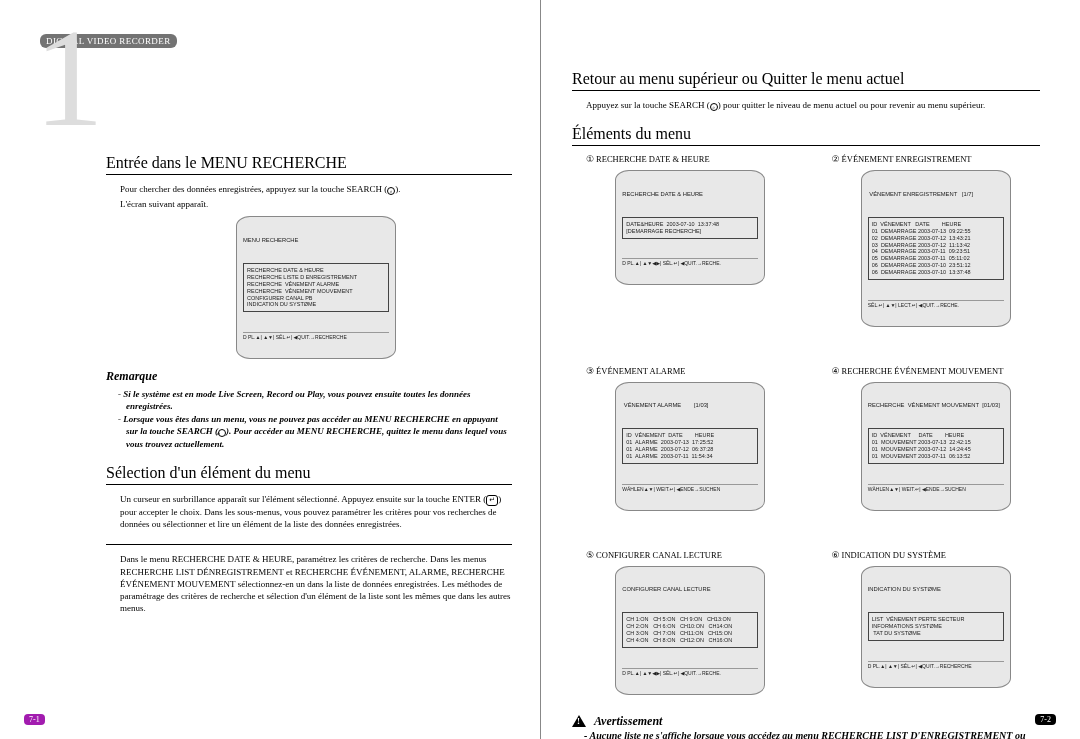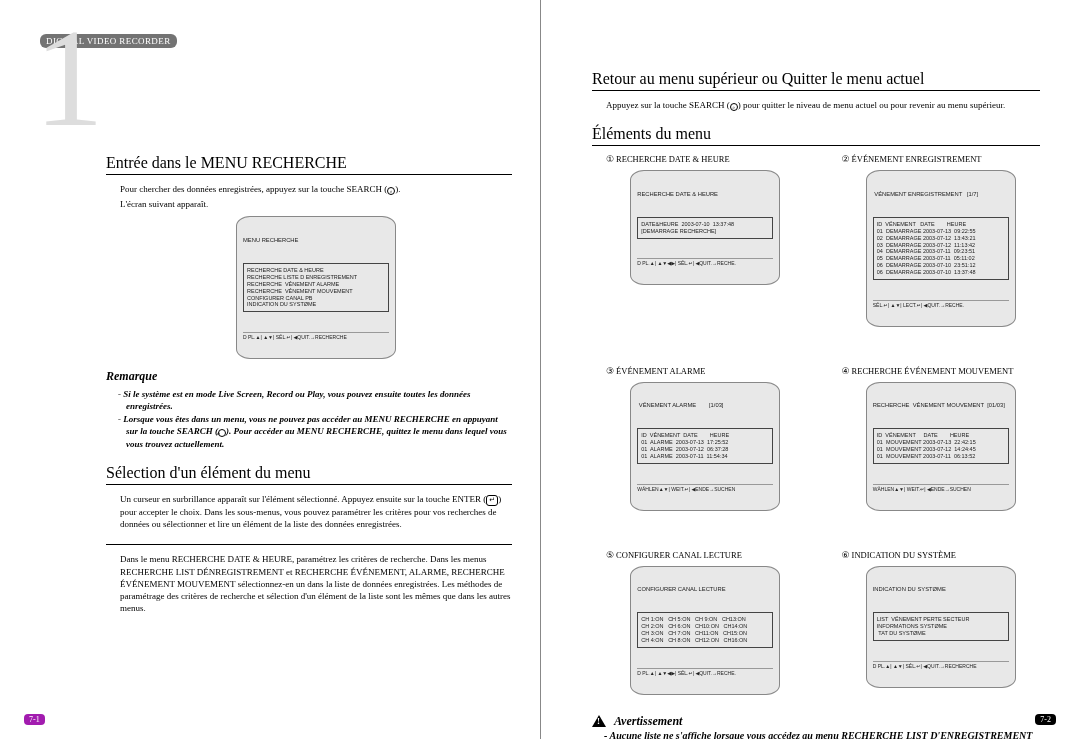--- a/index.html
+++ b/index.html
@@ -11,21 +11,21 @@
     color: #000;
     display: flex;
     position: relative;
   }
   .page {
     width: 540px;
     height: 739px;
     padding: 30px 28px 18px 40px;
     position: relative;
   }
-  .page.right { padding: 30px 40px 18px 32px; }
+  .page.right { padding: 30px 40px 18px 12px; }
   .divider {
     position: absolute;
     left: 540px; top: 0; bottom: 0;
     border-left: 1px solid #888;
   }
   .badge {
     background: #737373; color: #fff;
     font-size: 9px;
     padding: 2px 6px;
     border-radius: 6px;

